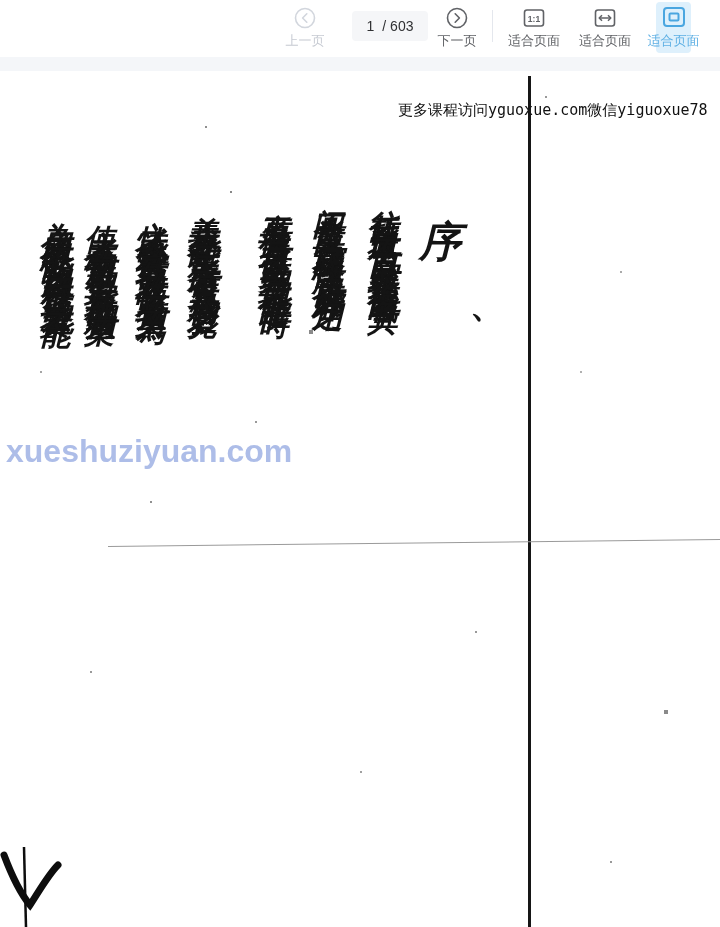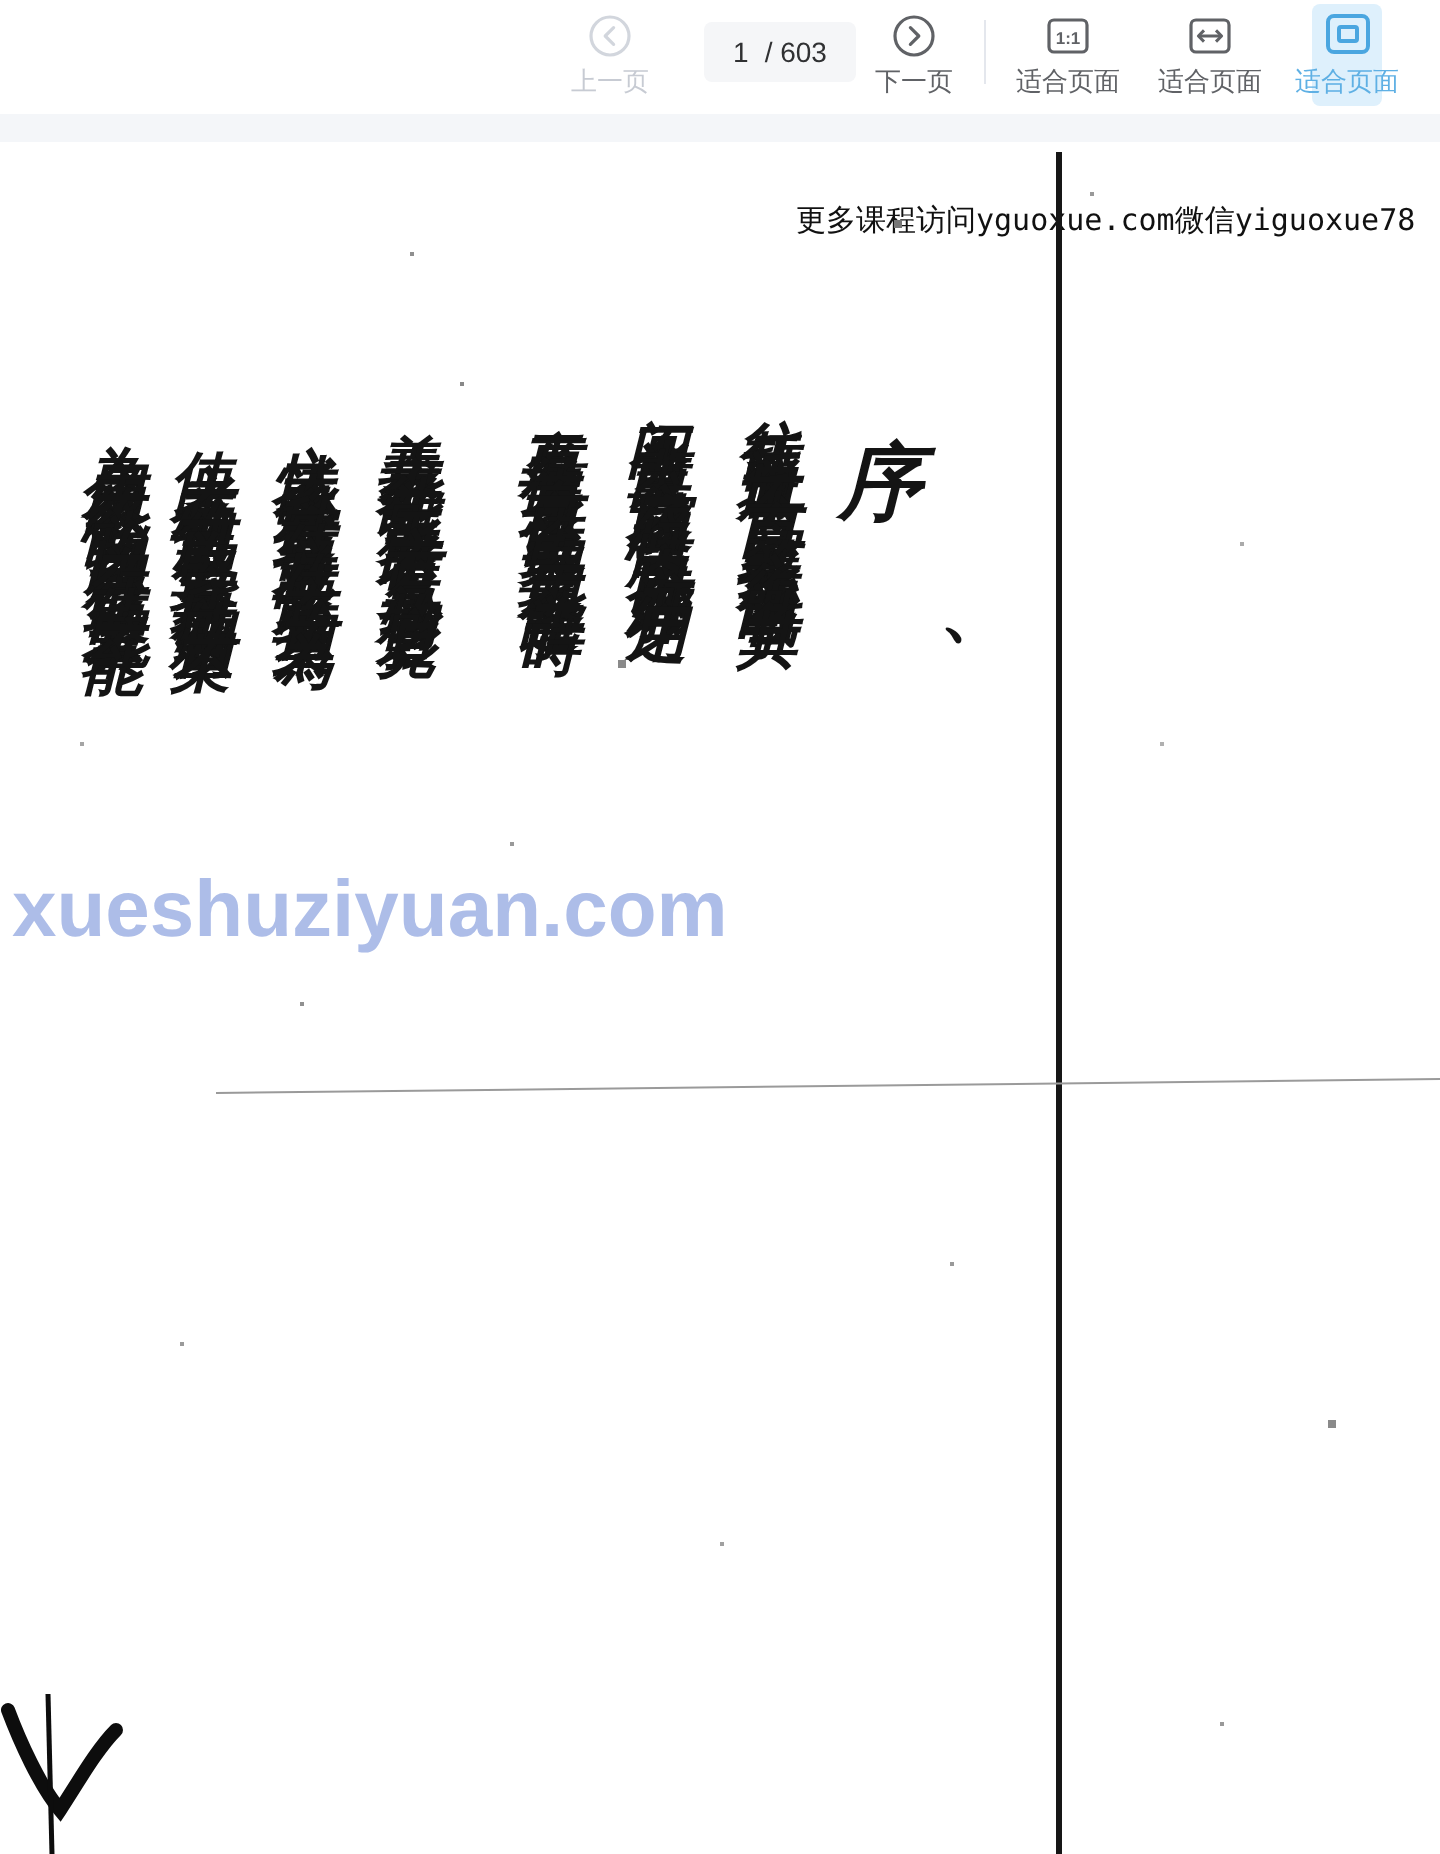--- a/index.html
+++ b/index.html
@@ -84,21 +84,21 @@
 
   .dot-mark {
     position: absolute; left: 470px; top: 212px;
     font-family: "DejaVu Serif", serif; font-weight: bold;
     font-size: 34px; color: #141414;
   }
 
   .site-wm {
     position: absolute; left: 6px; top: 362px;
     font-family: "Liberation Sans", sans-serif; font-weight: bold;
-    font-size: 40px; color: rgba(152, 172, 226, 0.8); letter-spacing: 0px;
+    font-size: 32px; color: rgba(152, 172, 226, 0.8); letter-spacing: 0px;
     white-space: nowrap;
   }
   .caption-wm {
     position: absolute; left: 2px; top: 390px;
     font-family: "Liberation Sans", sans-serif; font-weight: bold;
     font-size: 37px; color: rgba(228, 88, 108, 0.62); letter-spacing: 2px;
     white-space: nowrap;
   }
 
   .ink-mark { position: absolute; left: 0px; top: 770px; }

